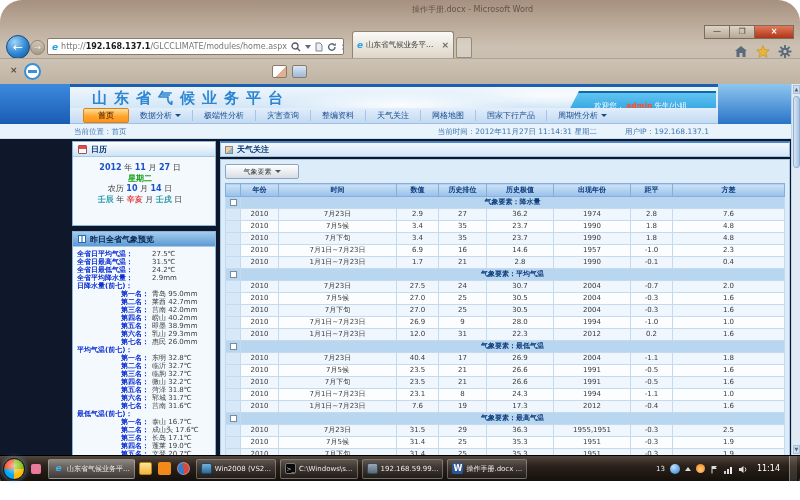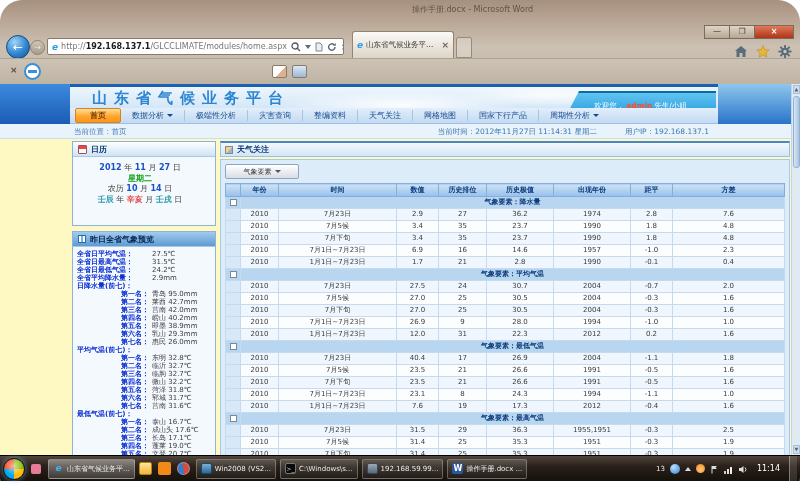--- a/index.html
+++ b/index.html
@@ -51,40 +51,40 @@
   .bing{position:absolute;left:386px;top:60px;font-size:11px;font-weight:bold;color:#4a5560;letter-spacing:0;}
   .bing-p{position:absolute;left:414px;top:61px;width:13px;height:13px;background:#f08a1e;border-radius:2px;
           color:#fff;font-size:9px;font-weight:bold;text-align:center;line-height:13px;}
   .cmico{position:absolute;top:61px;width:14px;height:13px;border-radius:3px;}
   .cm-cam{left:498px;background:radial-gradient(circle at 35% 50%,#9ec,#2a6fa8);border:1px solid #456;}
   .cm-multi{left:534px;background:conic-gradient(#e8b73a 0 25%,#d84a3a 25% 50%,#3a78c8 50% 75%,#58a858 75%);border-radius:50%;}
   .cm-green{left:560px;background:linear-gradient(#7cc87c,#2f8f2f);border:1px solid #1e6e1e;}
   .cm-dots{position:absolute;right:20px;top:66px;color:#2a6fc0;font-size:6px;letter-spacing:2px;}
 
   
-  .page{position:absolute;left:0;top:84px;width:791px;height:371px;background:#fef9c3;overflow:hidden;}
+  .page{position:absolute;left:0;top:84px;width:791px;height:371px;background:#0f172a;overflow:hidden;}
   .top-strip{position:absolute;left:0;top:0;width:791px;height:3px;background:#1b5fb5;}
   .hdr-band{position:absolute;left:0;top:3px;width:791px;height:21px;
             background:linear-gradient(180deg,#f0f7fd,#cde3f5),radial-gradient(ellipse at 40% 120%,#fff,transparent);}
   .hdr-cloud{position:absolute;left:70px;top:3px;width:648px;height:21px;
              background:radial-gradient(ellipse 120px 14px at 330px 18px,rgba(255,255,255,.9),transparent),
                         radial-gradient(ellipse 90px 12px at 480px 8px,rgba(255,255,255,.8),transparent),
                         linear-gradient(180deg,#eef6fd,#d4e7f7);}
   .blue-left{position:absolute;left:0;top:0;width:70px;height:40px;background:linear-gradient(180deg,#3c8ade,#1a5cb4);}
   .blue-right{position:absolute;left:718px;top:0;width:73px;height:40px;background:linear-gradient(180deg,#8ec6ee,#2a74c8);}
   .site-title{position:absolute;left:92px;top:5px;font-size:15px;font-weight:bold;color:#2e86d2;letter-spacing:7px;white-space:nowrap;}
   .welcome{position:absolute;left:565px;top:7px;width:151px;height:27px;
            background:linear-gradient(180deg,#62c4f2,#1f97da);border-top:2px solid #0c6aa8;
            clip-path:polygon(14px 0,100% 0,100% 100%,0 100%);
            display:flex;align-items:center;justify-content:center;font-size:7.5px;color:#fff;white-space:nowrap;}
   .welcome .usr{color:#ff4d2a;font-weight:bold;margin:0 2px;}
   .navbar{position:absolute;left:70px;top:24px;width:648px;height:16px;
           background:linear-gradient(180deg,#e2eefb,#c2daf2);border-bottom:1px solid #9fc0e2;
           display:flex;align-items:center;font-size:8px;}
-  .nav-active{margin-left:5px;padding:1px 14px;border:1px solid #d8821e;border-radius:2px;
+  .nav-active{margin-left:13px;padding:1px 14px;border:1px solid #d8821e;border-radius:2px;
               background:linear-gradient(#ffdf9e,#ffa62e 55%,#ff9416);color:#7a3c00;font-weight:bold;}
   .nav-item{padding:0 11px;color:#174a8e;display:flex;align-items:center;gap:3px;}
   .nav-item:not(:last-child){border-right:1px solid #a8c4e2;}
   .nav-caret{width:0;height:0;border-left:3px solid transparent;border-right:3px solid transparent;border-top:3px solid #174a8e;}
   .crumb{position:absolute;left:0;top:40px;width:791px;height:15px;background:#e9f3fc;
          border-bottom:1px solid #cadcee;font-size:7.5px;color:#3f76b0;}
   .crumb-left{position:absolute;left:74px;top:3px;}
   .crumb-right{position:absolute;right:82px;top:3px;display:flex;gap:28px;}
 
   

